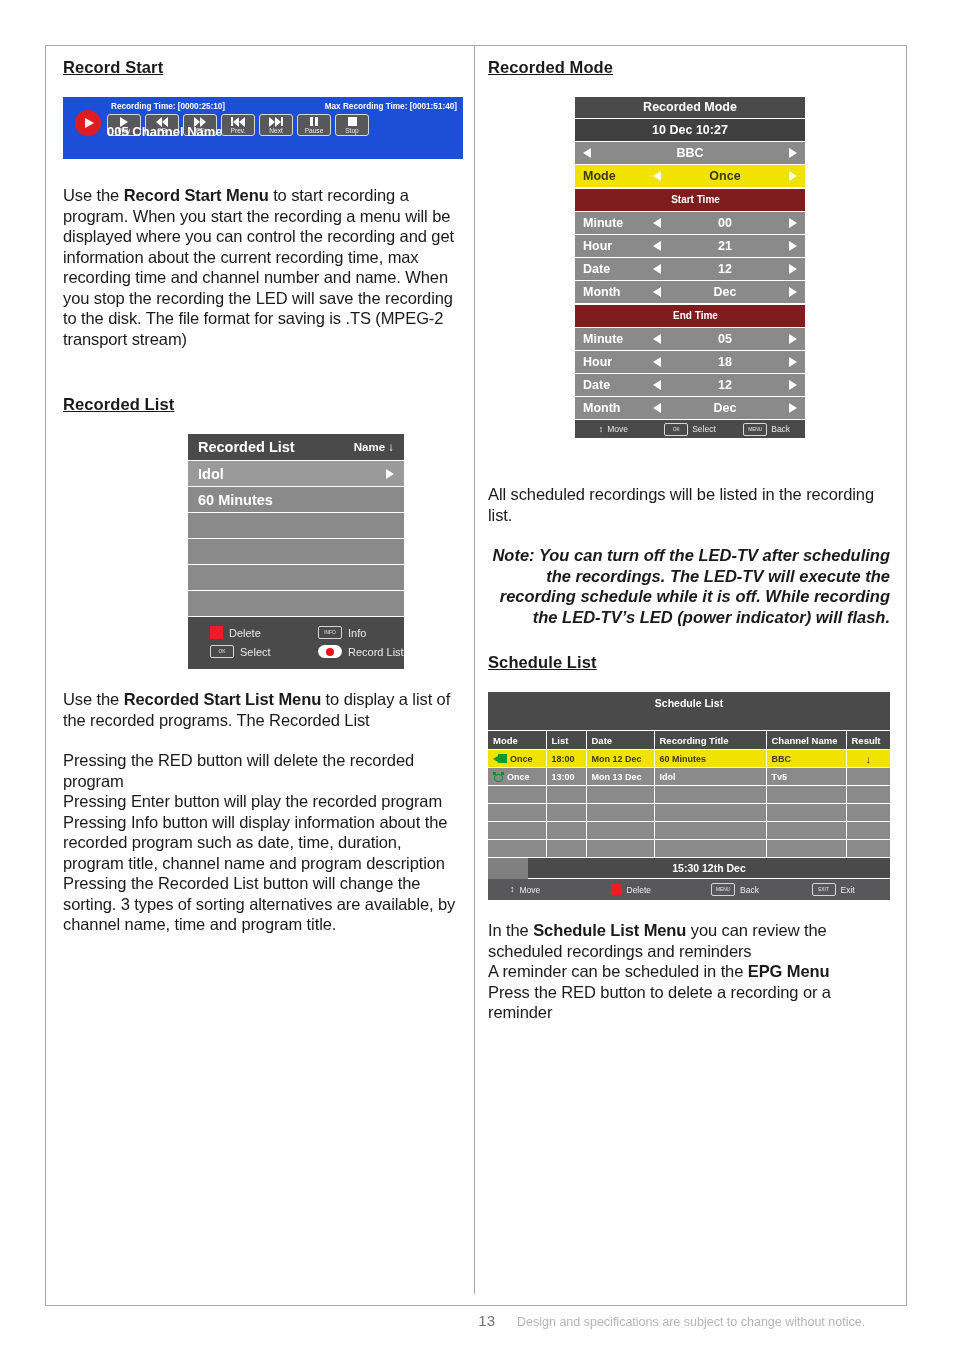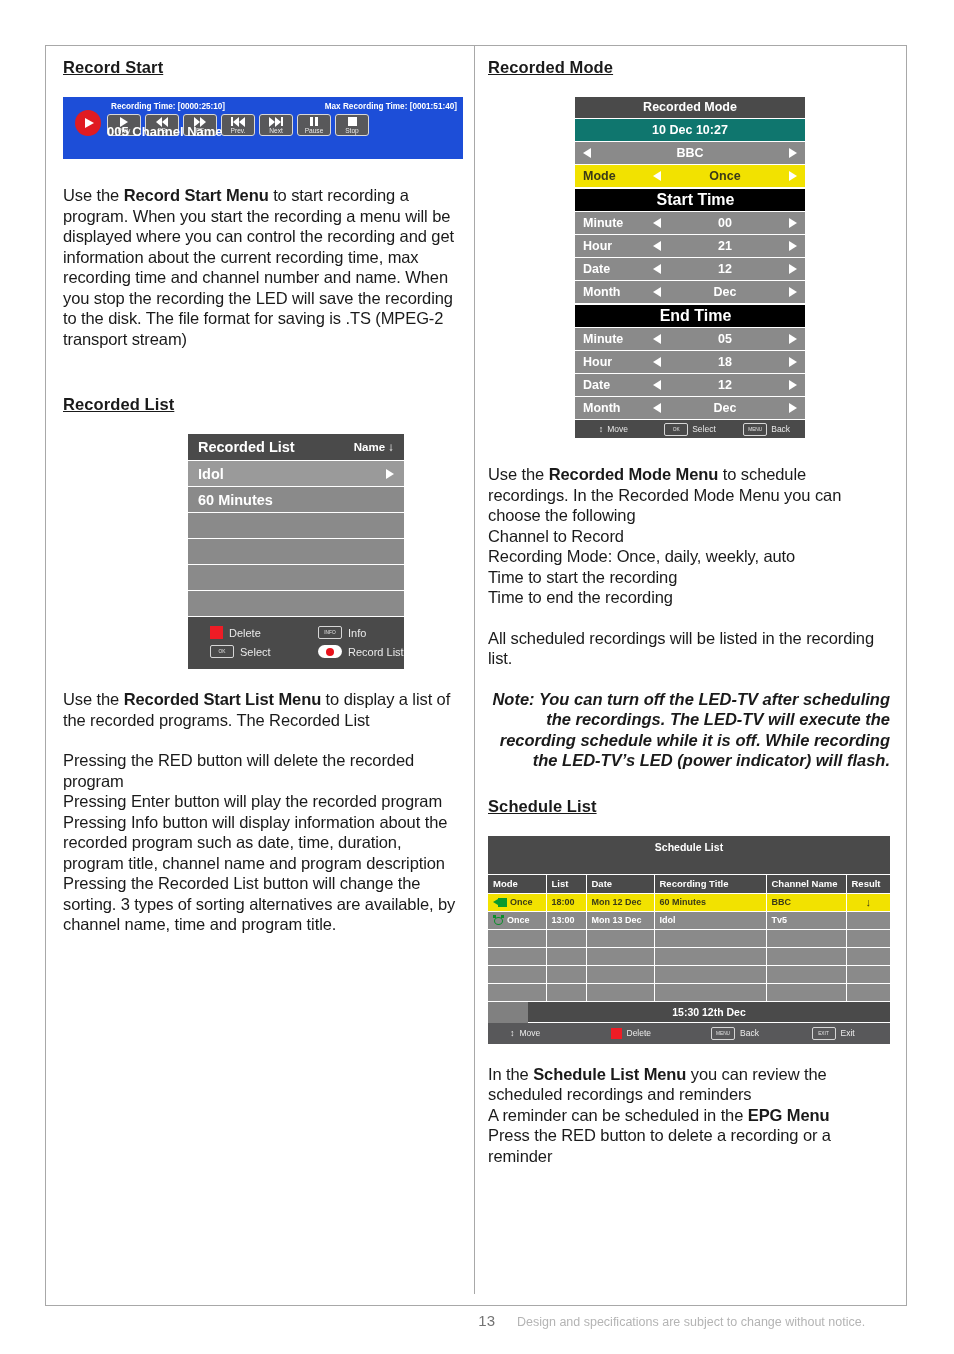--- a/index.html
+++ b/index.html
@@ -261,33 +261,33 @@
     background: #4a4a4a;
     color: #ffffff;
     font-size: 12.5px;
     font-weight: bold;
     text-align: center;
     height: 21px;
     line-height: 21px;
     border-bottom: 1.5px solid #ffffff;
   }
   .rm-date {
-    background: #0f766e;
+    background: #404040;
     color: #ffffff;
     font-size: 12.5px;
     font-weight: bold;
     text-align: center;
     height: 22px;
     line-height: 22px;
     border-bottom: 1.5px solid #ffffff;
   }
   .rm-sub {
-    background: #000000;
-    color: #ffffff;
-    font-size: 16px;
+    background: #7f1d1d;
+    color: #ffffff;
+    font-size: 10px;
     font-weight: bold;
     text-align: center;
     height: 22px;
     line-height: 22px;
     border-bottom: 1.5px solid #ffffff;
     border-top: 1.5px solid #ffffff;
     padding-left: 11px;
   }
   .rm-row {
     height: 23px;
@@ -682,21 +682,20 @@
       </div>
       <div class="rm-fcell">
         <span class="key-btn">MENU</span>
         <span>Back</span>
       </div>
     </div>
   </div>
 
   <div class="gap-lg"></div>
 
-  <p class="body-text">Use the <b>Recorded Mode Menu</b> to schedule recordings. In the Recorded Mode Menu you can choose the following<br>Channel to Record<br>Recording Mode: Once, daily, weekly, auto<br>Time to start the recording<br>Time to end the recording</p>
 
   <div class="gap-md"></div>
 
   <p class="body-text">All scheduled recordings will be listed in the recording list.</p>
 
   <div class="gap-md"></div>
 
   <p class="note-text">Note: You can turn off the LED-TV after scheduling the recordings. The LED-TV will execute the recording schedule while it is off. While recording the LED-TV’s LED (power indicator) will flash.</p>
 
   <div class="gap-lg"></div>

